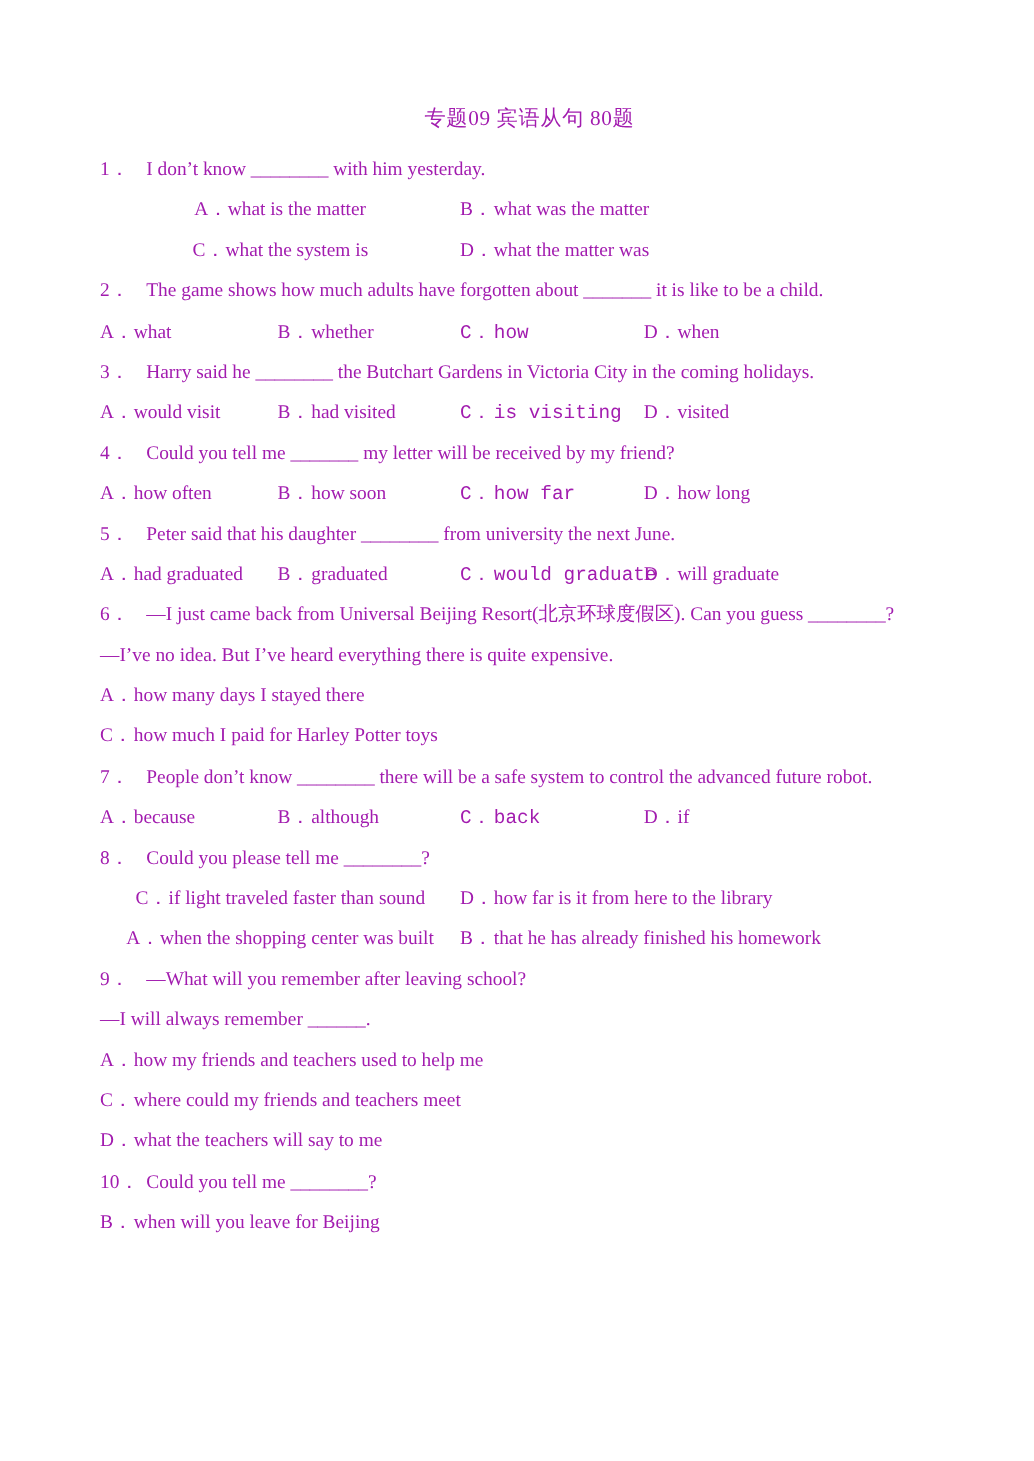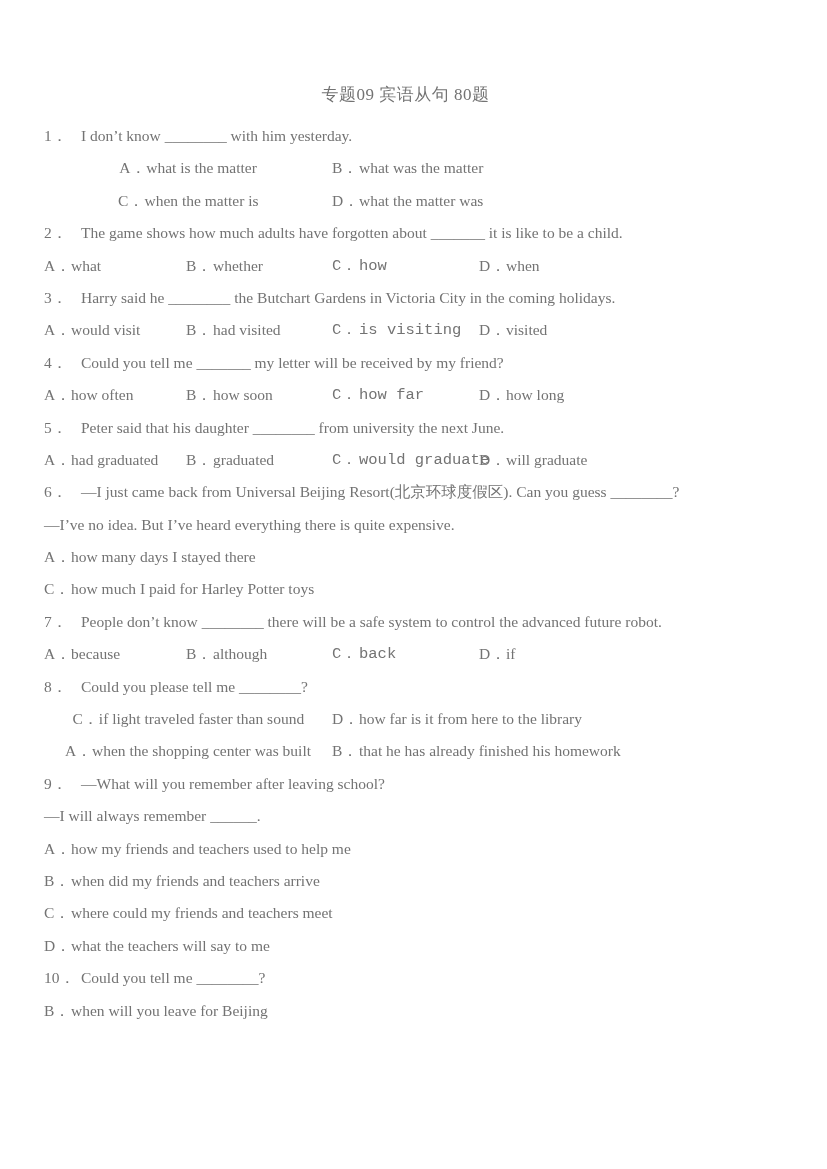--- a/index.html
+++ b/index.html
@@ -6,23 +6,23 @@
     margin: 0;
     padding: 0;
     background: #ffffff;
   }
   .page {
     position: relative;
     width: 827px;
     height: 1169px;
     background: #ffffff;
     box-sizing: border-box;
-    padding: 85px 60px 0 44px;
+    padding: 85px 60px 0 80px;
     font-family: "Liberation Serif", "DejaVu Serif", serif;
-    color: #737373;
+    color: #a21caf;
     font-size: 15.5px;
     overflow: hidden;
   }
   .title {
     font-size: 17px;
     font-weight: 400;
     text-align: center;
     margin: 0;
     height: 35px;
     line-height: 20px;
@@ -55,21 +55,21 @@
 </style>
 </head>
 <body>
 
 <div class="page">
   <h1 class="title">专题09 宾语从句 80题</h1>
   <div id="questions">
       <div class="question">
         <p class="line"><span class="num">1．</span><span>I don’t know ________ with him yesterday.</span></p>
         <p class="line"><span class="opt c2-0"><span class="olabel">A．</span><span class="otext">what is the matter</span></span><span class="opt c2-1"><span class="olabel">B．</span><span class="otext">what was the matter</span></span></p>
-        <p class="line"><span class="opt c2-0"><span class="olabel">C．</span><span class="otext">when the matter is</span></span><span class="opt c2-1"><span class="olabel">D．</span><span class="otext">what the matter was</span></span></p>
+        <p class="line"><span class="opt c2-0"><span class="olabel">C．</span><span class="otext">what the system is</span></span><span class="opt c2-1"><span class="olabel">D．</span><span class="otext">what the matter was</span></span></p>
       </div>
       <div class="question">
         <p class="line"><span class="num">2．</span><span>The game shows how much adults have forgotten about _______ it is like to be a child.</span></p>
         <p class="line"><span class="opt c4-0"><span class="olabel">A．</span><span class="otext">what</span></span><span class="opt c4-1"><span class="olabel">B．</span><span class="otext">whether</span></span><span class="opt c4-2"><span class="olabel">C．</span><span class="otext">how</span></span><span class="opt c4-3"><span class="olabel">D．</span><span class="otext">when</span></span></p>
       </div>
       <div class="question">
         <p class="line"><span class="num">3．</span><span>Harry said he ________ the Butchart Gardens in Victoria City in the coming holidays.</span></p>
         <p class="line"><span class="opt c4-0"><span class="olabel">A．</span><span class="otext">would visit</span></span><span class="opt c4-1"><span class="olabel">B．</span><span class="otext">had visited</span></span><span class="opt c4-2"><span class="olabel">C．</span><span class="otext">is visiting</span></span><span class="opt c4-3"><span class="olabel">D．</span><span class="otext">visited</span></span></p>
       </div>
       <div class="question">
@@ -92,21 +92,20 @@
       </div>
       <div class="question">
         <p class="line"><span class="num">8．</span><span>Could you please tell me ________?</span></p>
         <p class="line"><span class="opt c2-0"><span class="olabel">C．</span><span class="otext">if light traveled faster than sound</span></span><span class="opt c2-1"><span class="olabel">D．</span><span class="otext">how far is it from here to the library</span></span></p>
         <p class="line"><span class="opt c2-0"><span class="olabel">A．</span><span class="otext">when the shopping center was built</span></span><span class="opt c2-1"><span class="olabel">B．</span><span class="otext">that he has already finished his homework</span></span></p>
       </div>
       <div class="question">
         <p class="line"><span class="num">9．</span><span>—What will you remember after leaving school?</span></p>
         <p class="line"><span>—I will always remember ______.</span></p>
         <p class="line"><span class="opt"><span class="olabel">A．</span><span class="otext">how my friends and teachers used to help me</span></span></p>
-        <p class="line"><span class="opt"><span class="olabel">B．</span><span class="otext">when did my friends and teachers arrive</span></span></p>
         <p class="line"><span class="opt"><span class="olabel">C．</span><span class="otext">where could my friends and teachers meet</span></span></p>
         <p class="line"><span class="opt"><span class="olabel">D．</span><span class="otext">what the teachers will say to me</span></span></p>
       </div>
       <div class="question">
         <p class="line"><span class="num">10．</span><span>Could you tell me ________?</span></p>
         <p class="line"><span class="opt"><span class="olabel">B．</span><span class="otext">when will you leave for Beijing</span></span></p>
       </div>
     </div>
 </div>
 

